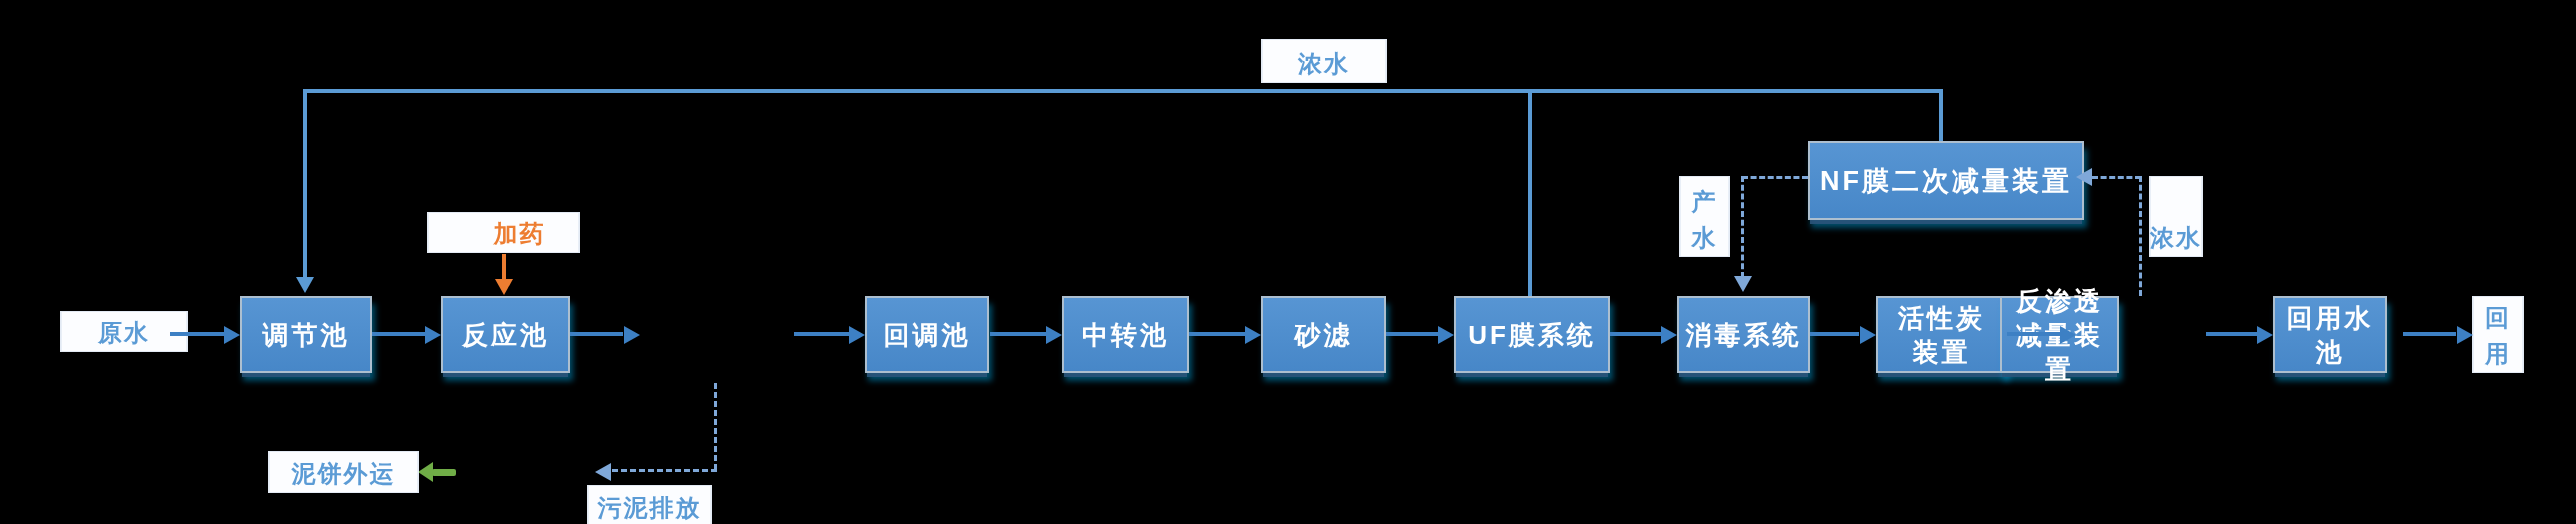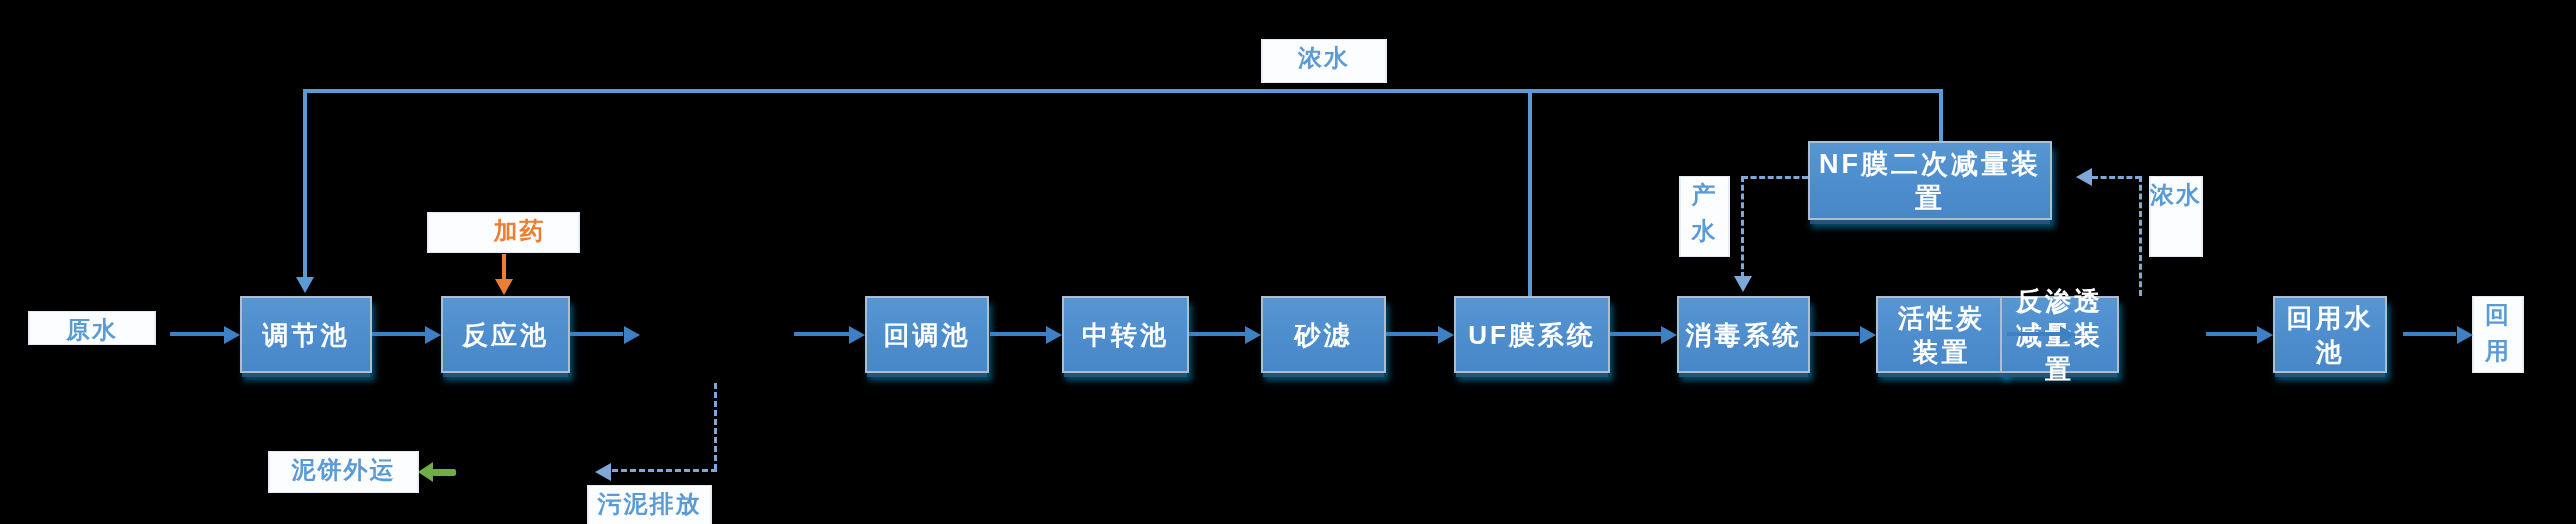--- a/index.html
+++ b/index.html
@@ -19,21 +19,21 @@
     color:var(--box_text);display:flex;align-items:center;justify-content:center;
     text-align:center;font-size:26px;letter-spacing:3px;line-height:34px;font-weight:bold;}
   .stadium{position:absolute;box-sizing:border-box;
     background:linear-gradient(180deg,#4C8FD0,#3F82C3);
     border:3px solid #AECCE8;border-radius:30px;
     box-shadow:0 6px 0 -2px rgba(42,84,122,.9), 2px 8px 6px rgba(0,176,240,.4);
     color:#fff;display:flex;align-items:center;justify-content:center;
     font-size:26px;letter-spacing:2px;font-weight:bold;}
   .wlabel{position:absolute;box-sizing:border-box;background:var(--label_bg);
     border:1px solid var(--label_border);color:var(--label_text);
-    display:flex;align-items:flex-start;justify-content:center;text-align:center;
+    display:flex;align-items:flex-end;justify-content:center;text-align:center;
     font-size:24px;letter-spacing:2px;font-weight:bold;line-height:36px;
     box-shadow:inset 19px 0 0 -18px #E9EFF7, inset -19px 0 0 -18px #E9EFF7;}
   .orange{color:var(--dosing);}
   .hline,.vline{position:absolute;}
   .hline{height:4px;background:var(--conc_line);}
   .vline{width:4px;background:var(--conc_line);}
   .flowline{position:absolute;height:4px;background:var(--flow_arrow);}
   .dash-h{position:absolute;border-top:3px dashed var(--dashed_line);height:0;}
   .dash-v{position:absolute;border-left:3px dashed var(--dashed_line);width:0;}
   .ah{position:absolute;width:0;height:0;}
@@ -59,37 +59,37 @@
   <div class="wlabel" style="left:1261px;top:39px;width:126px;height:44px;">
     <span>浓水</span>
   </div>
 
   <div class="wlabel" style="left:427px;top:212px;width:153px;height:41px;padding-left:32px;">
     <span class="orange">加药</span>
   </div>
   <div class="vline-orange" style="left:502px;top:254px;height:27px;"></div>
   <div class="ah ah-down-orange" style="left:495px;top:279px;"></div>
 
-  <div class="box" style="left:1808px;top:141px;width:244px;height:79px;font-size:27px;">
+  <div class="box" style="left:1808px;top:141px;width:276px;height:79px;font-size:27px;">
     <span>NF膜二次减量装置</span>
   </div>
   <div class="dash-h" style="left:1742px;top:176px;width:66px;"></div>
   <div class="dash-v" style="left:1741px;top:176px;height:102px;"></div>
   <div class="ah ah-down-dash" style="left:1734px;top:276px;"></div>
   <div class="wlabel" style="left:1679px;top:176px;width:51px;height:81px;">
     <span>产水</span>
   </div>
   <div class="ah ah-left-dash" style="left:2076px;top:168px;"></div>
   <div class="dash-h" style="left:2092px;top:176px;width:49px;"></div>
   <div class="dash-v" style="left:2139px;top:176px;height:120px;"></div>
   <div class="wlabel" style="left:2149px;top:176px;width:54px;height:81px;">
     <span>浓水</span>
   </div>
 
-  <div class="wlabel" style="left:28px;top:311px;width:128px;height:34px;">
+  <div class="wlabel" style="left:60px;top:311px;width:128px;height:41px;">
     <span>原水</span>
   </div>
   <div class="box" style="left:240px;top:296px;width:132px;">
     <span>调节池</span>
   </div>
   <div class="box" style="left:441px;top:296px;width:129px;">
     <span>反应池</span>
   </div>
   <div class="box" style="left:865px;top:296px;width:124px;">
     <span>回调池</span>

